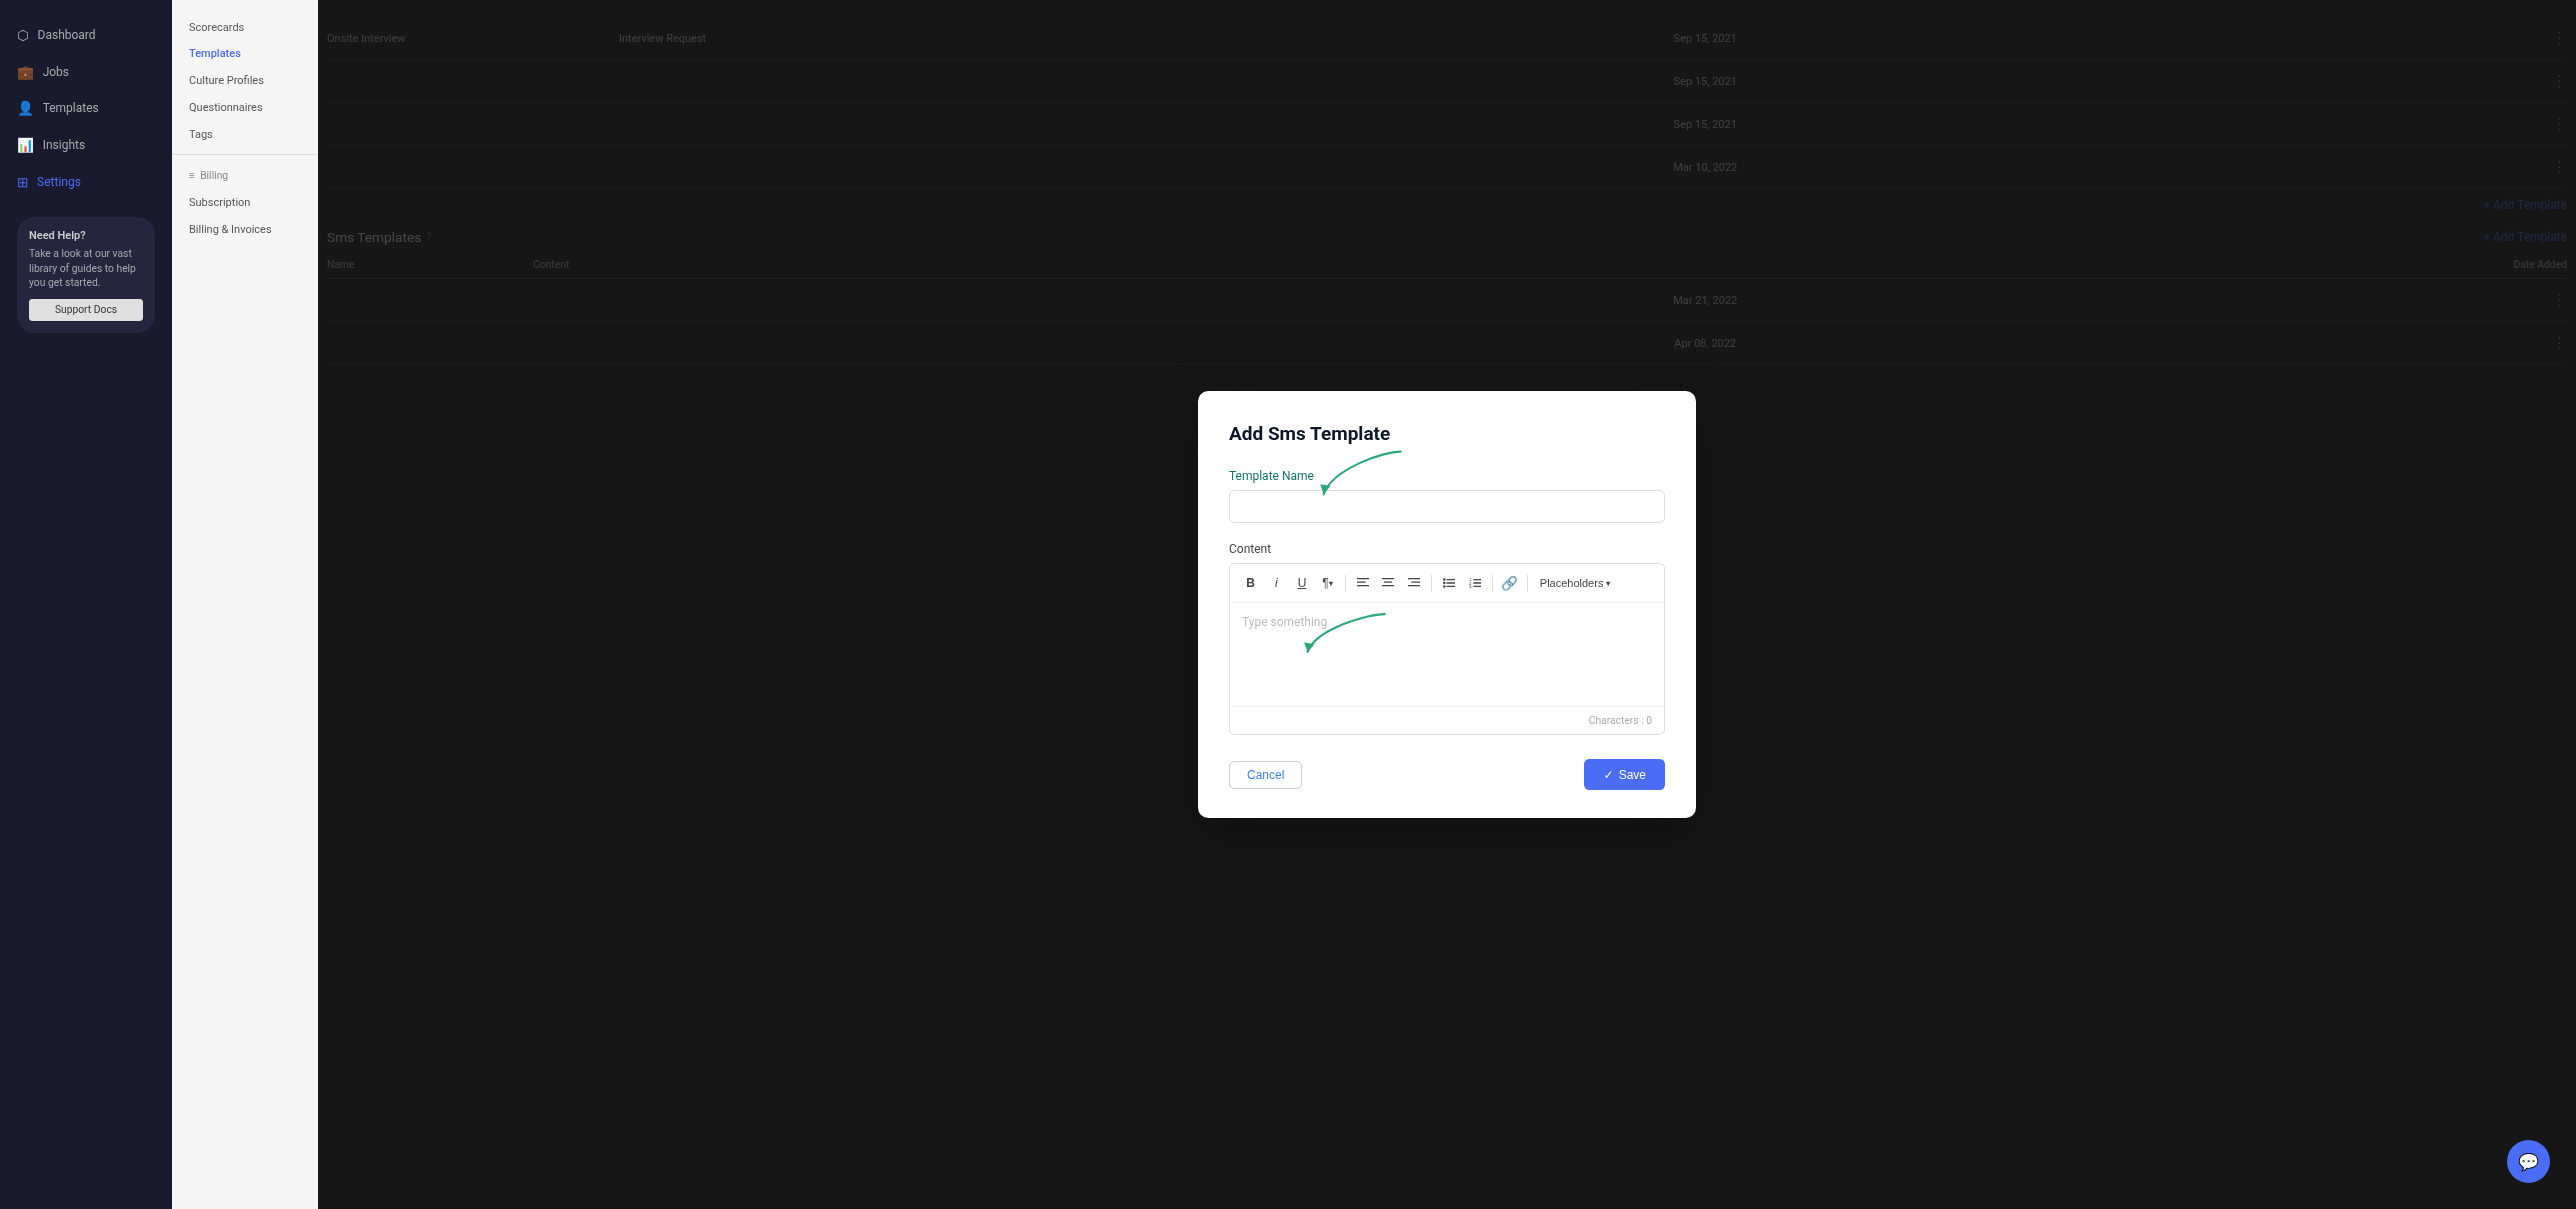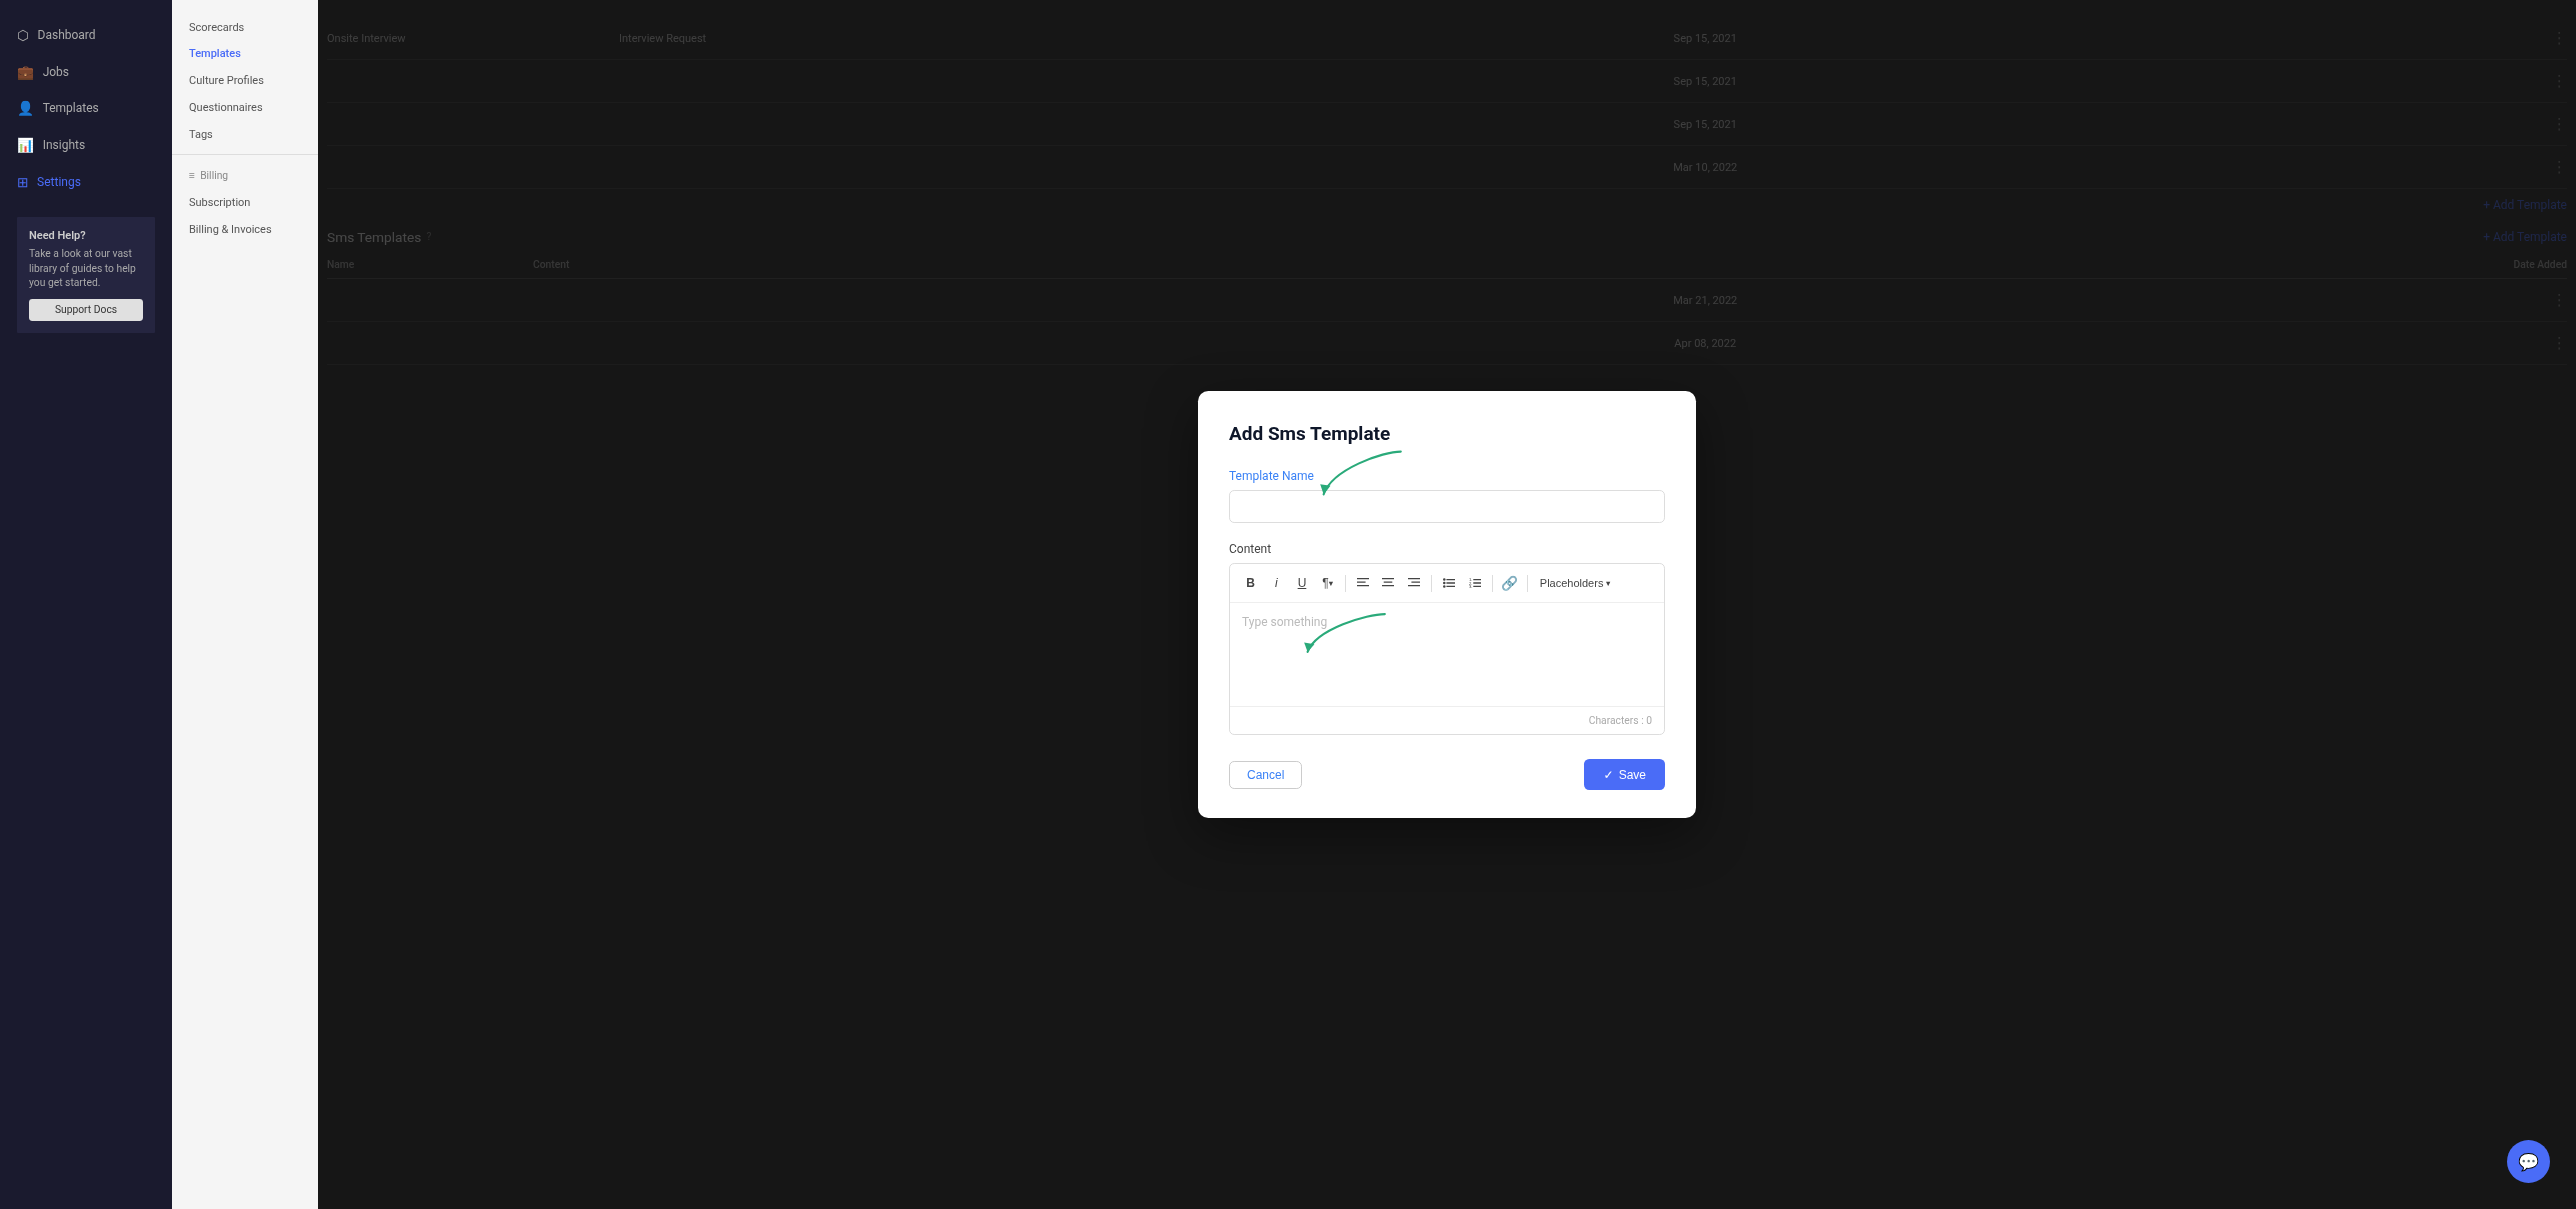--- a/index.html
+++ b/index.html
@@ -31,21 +31,21 @@
     }
     .sidebar-item.active {
       color: #4a6cf7;
     }
     .sidebar-item-icon {
       font-size: 13.7px;
     }
     .sidebar-help {
       margin-top: auto;
       background: #252540;
-      border-radius: 1px;
+      border-radius: 18px;
       margin: 17px;
       padding: 12px;
       color: #aaa;
       font-size: 10.3px;
     }
     .sidebar-help-title {
       color: #ccc;
       font-weight: 600;
       margin-bottom: 5.2px;
       font-size: 11px;
@@ -199,21 +199,21 @@
     .modal-title {
       font-size: 19px;
       font-weight: 700;
       color: #0f172a;
       margin-bottom: 24px;
     }
 
     
     .form-label {
       font-size: 12px;
-      color: #3b82f6;
+      color: #0f766e;
       margin-bottom: 6.9px;
       display: block;
       font-weight: 400;
     }
     .form-input {
       width: 100%;
       border: 0.9px solid #ddd;
       border-radius: 5.2px;
       padding: 8.6px 12px;
       font-size: 12px;

